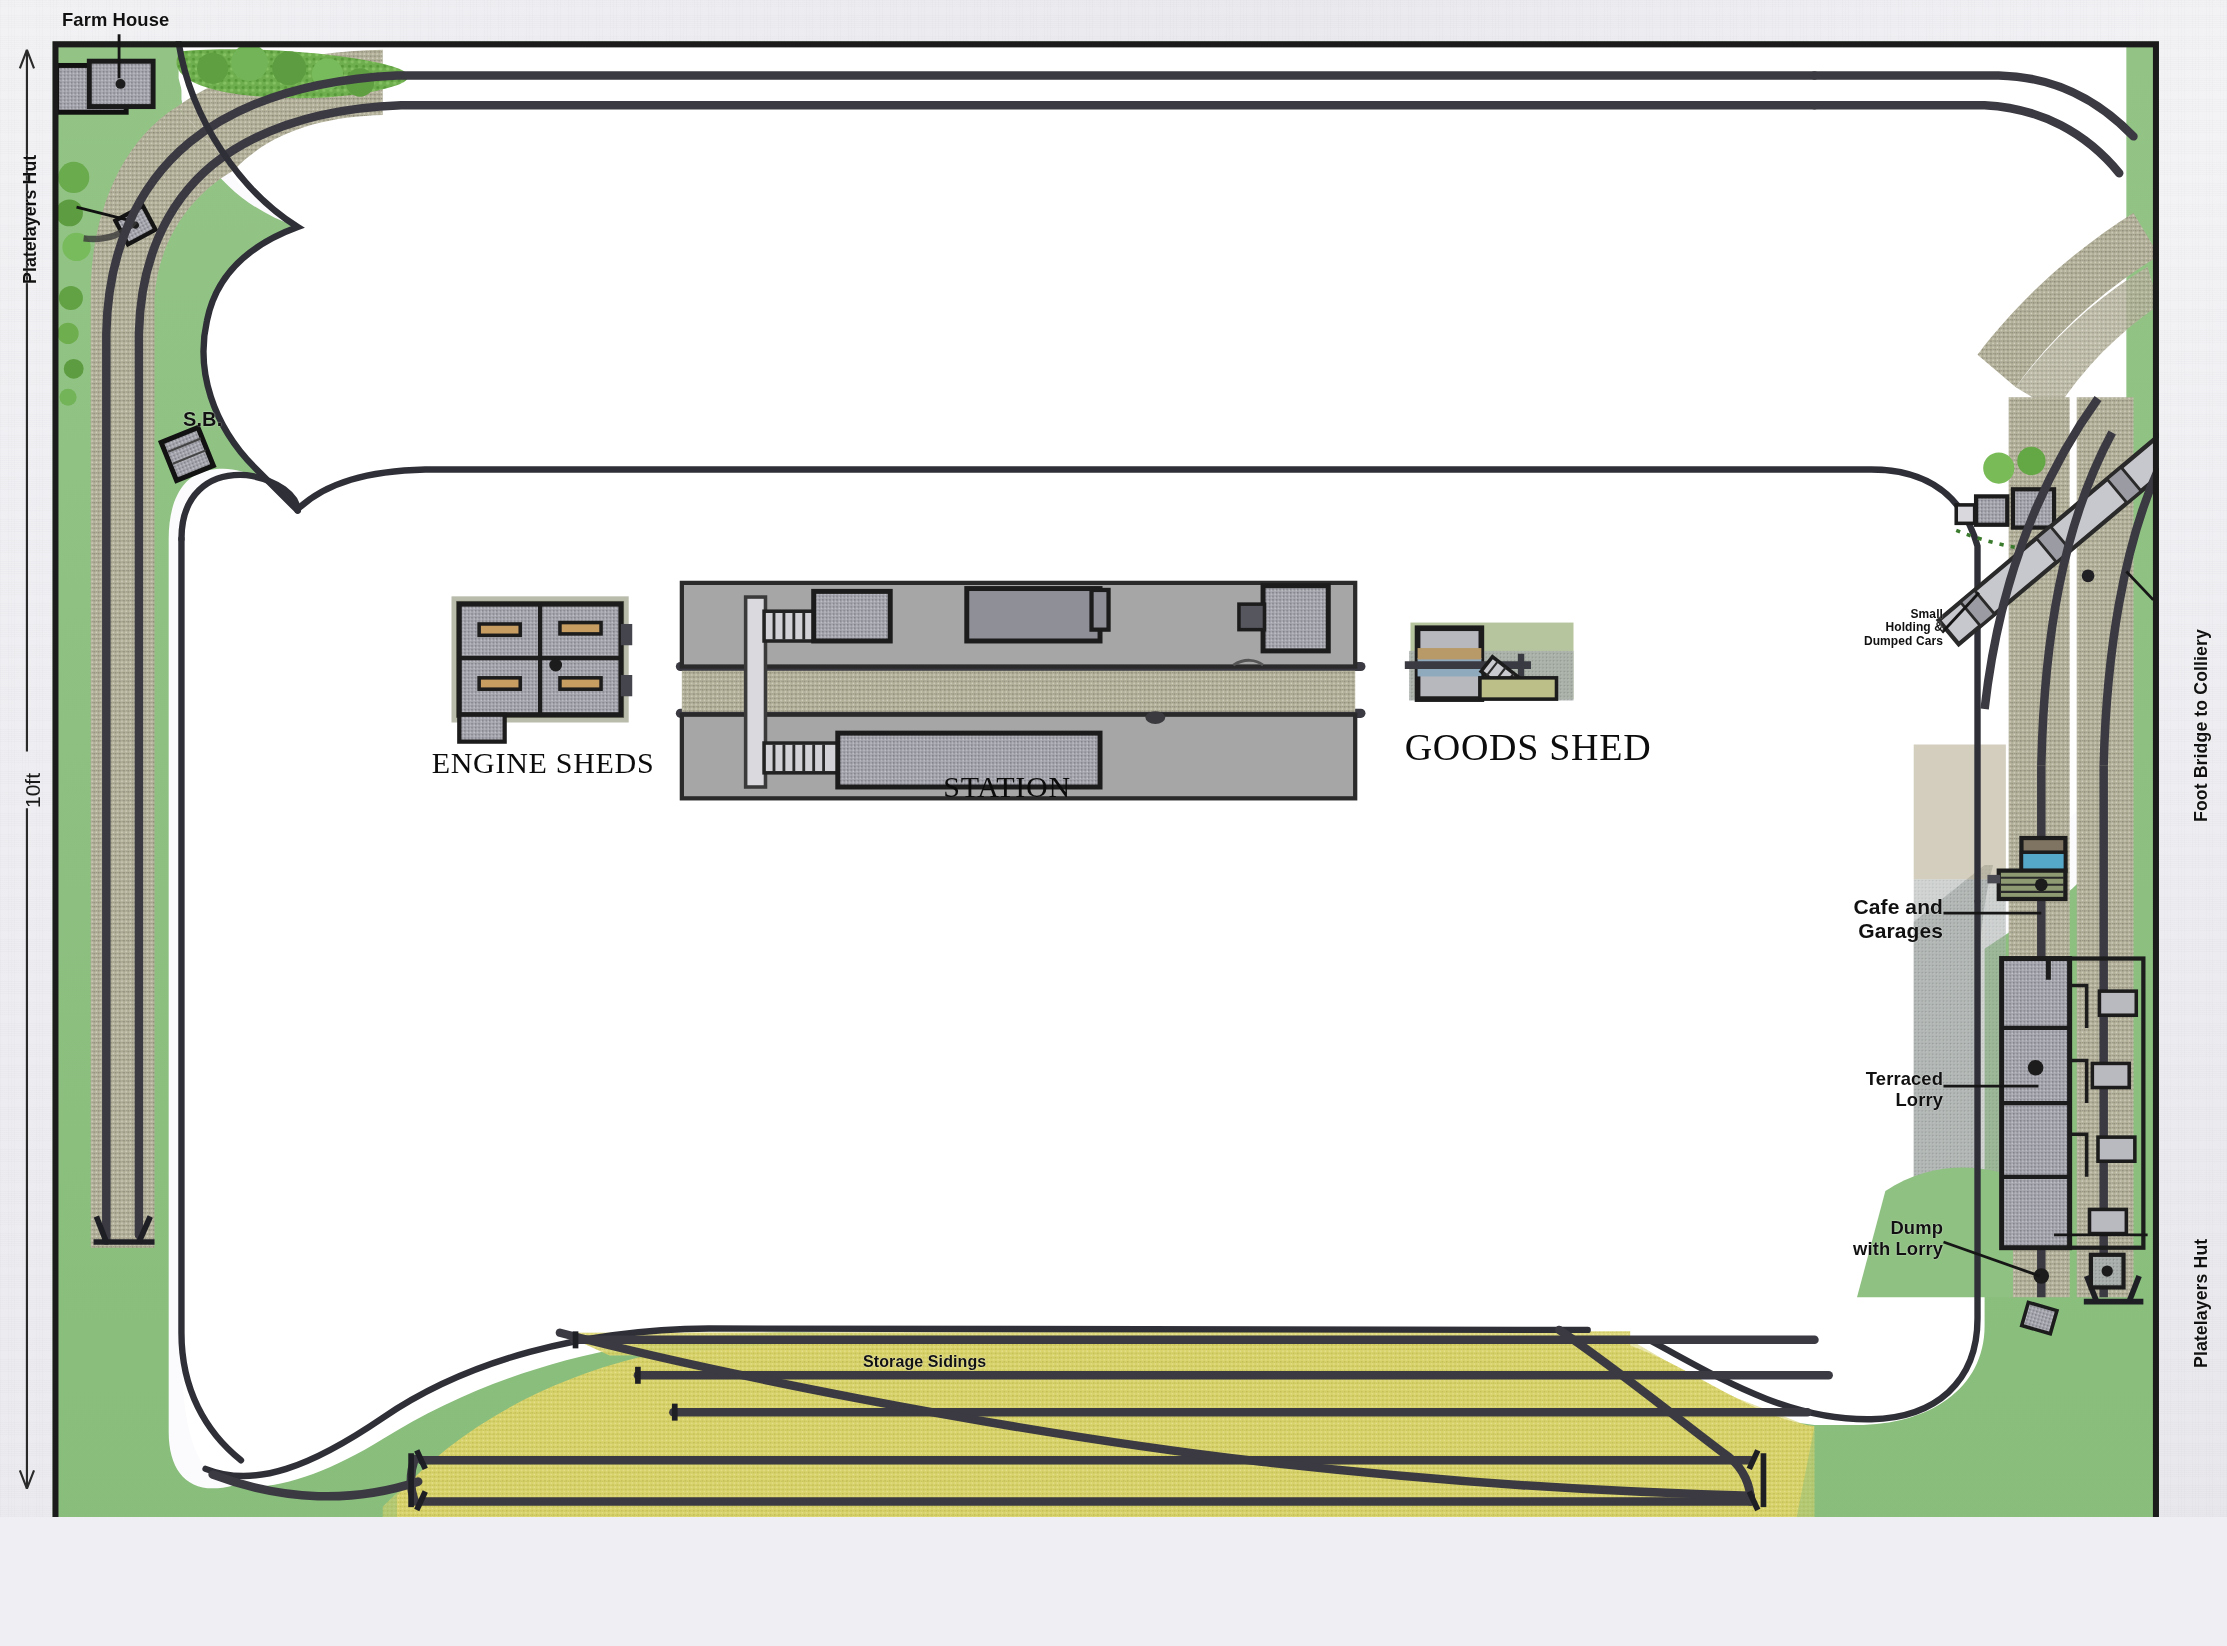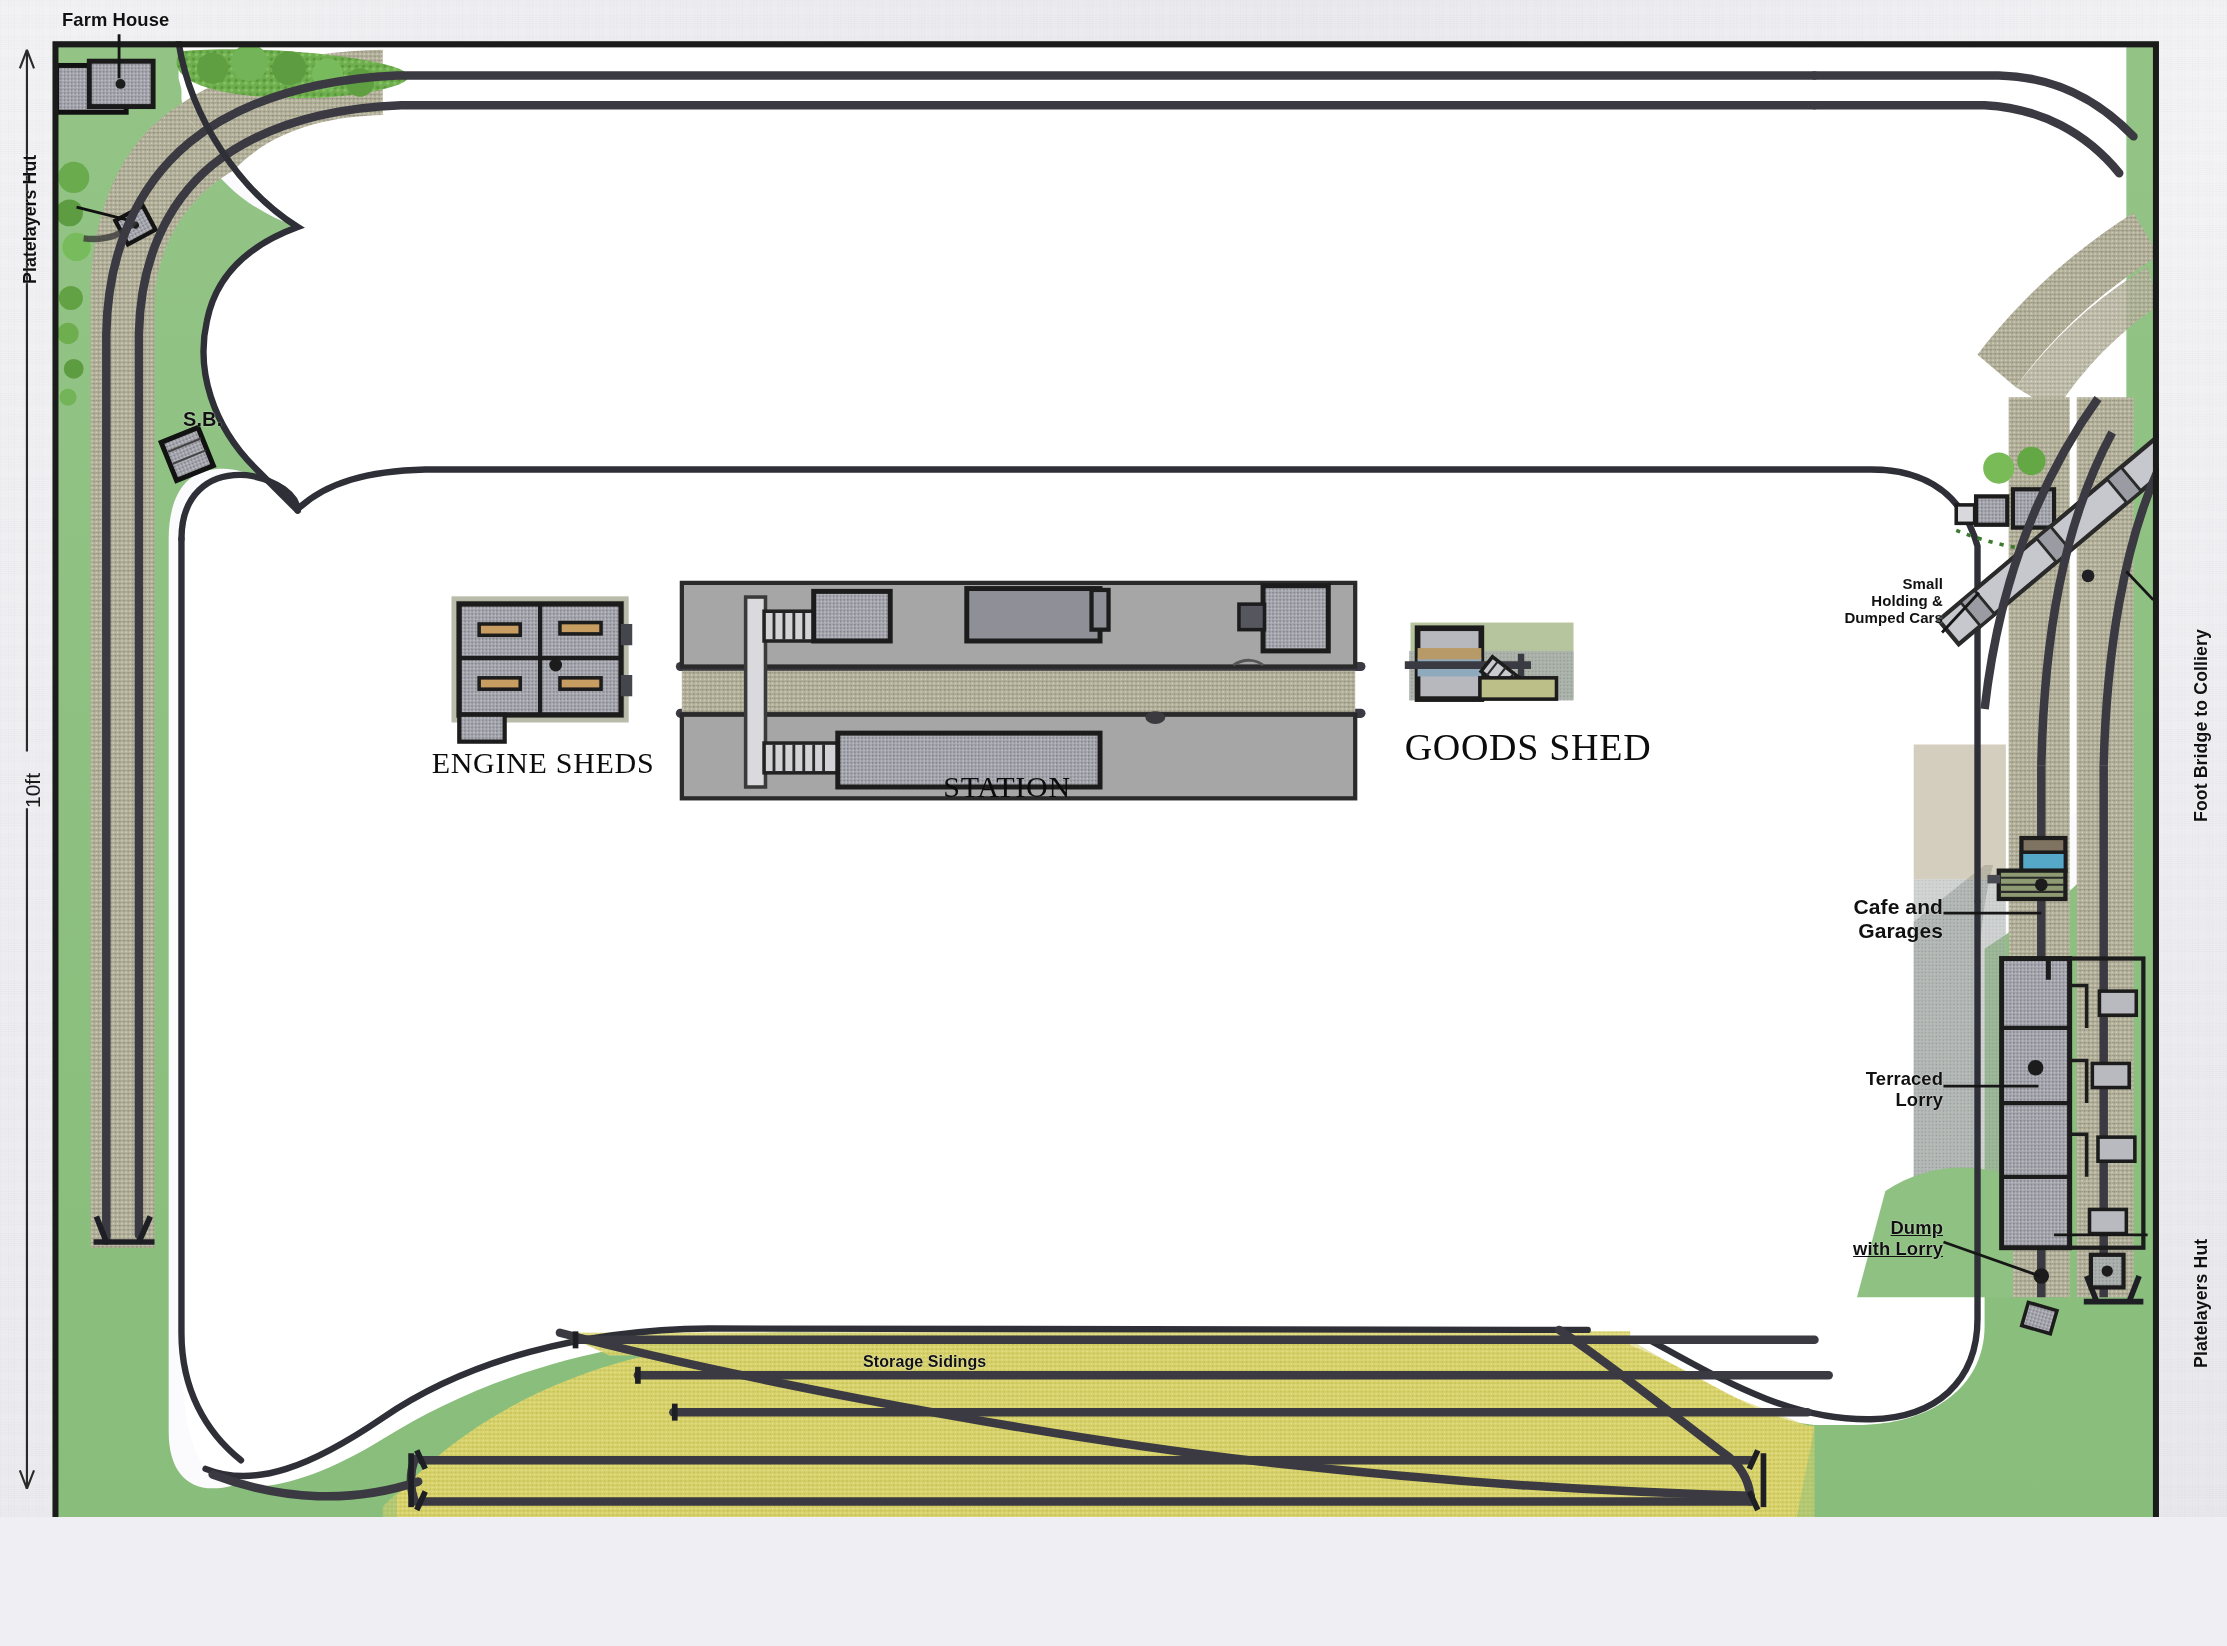--- a/index.html
+++ b/index.html
@@ -500,31 +500,31 @@
   <div class="lbl rot" style="left:21px;top:284px;font-size:17.7px;transform:rotate(-90deg);">Platelayers Hut</div>
 
   <div class="lbl" style="left:183px;top:408px;font-size:20px;">S.B.</div>
 
   <div class="serif" style="left:387px;top:746px;width:312px;font-size:30px;">ENGINE SHEDS</div>
 
   <div class="serif" style="left:865px;top:764px;width:284px;font-size:30px;margin-top:6px;">STATION</div>
 
   <div class="serif" style="left:1372px;top:725px;width:312px;font-size:38px;">GOODS SHED</div>
 
-  <div class="lbl r" style="left:1631px;top:576px;width:312px;font-size:15px;">Small
+  <div class="lbl r" style="left:1631px;top:608px;width:312px;font-size:12px;">Small
 Holding &amp;
 Dumped Cars</div>
 
   <div class="lbl r" style="left:1645px;top:895px;width:298px;font-size:21px;">Cafe and
 Garages</div>
 
   <div class="lbl r" style="left:1645px;top:1069px;width:298px;font-size:18.4px;">Terraced
 Lorry</div>
 
-  <div class="lbl r" style="left:1645px;top:1218px;width:298px;font-size:18.4px;text-decoration:underline;">Dump
+  <div class="lbl r" style="left:1645px;top:1218px;width:298px;font-size:18.4px;">Dump
 with Lorry</div>
 
   <div class="lbl rot" style="left:2192px;top:822px;font-size:17.7px;transform:rotate(-90deg);">Foot Bridge to Colliery</div>
 
   <div class="lbl rot" style="left:2192px;top:1368px;font-size:17.7px;transform:rotate(-90deg);">Platelayers Hut</div>
 
   <div class="lbl" style="left:863px;top:1353px;font-size:16px;">Storage Sidings</div>
 
   <div class="dim rot" style="left:21px;top:808px;font-size:21px;transform:rotate(-90deg);">10ft</div>
 

